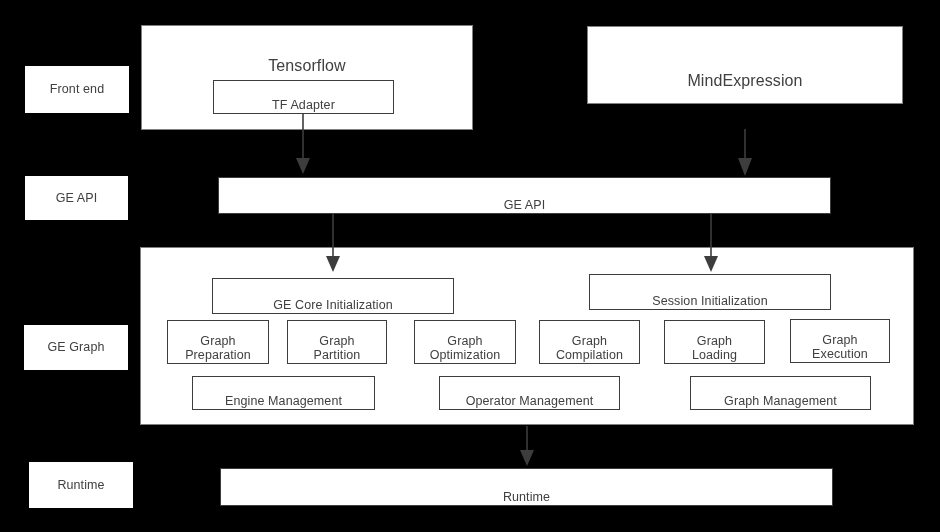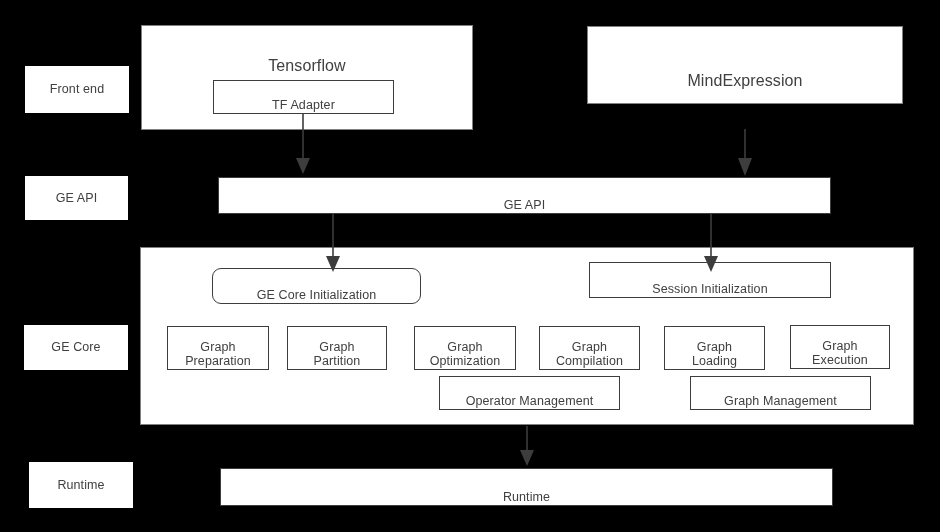--- a/index.html
+++ b/index.html
@@ -48,21 +48,20 @@
   .panel-title {
     position: absolute;
     left: 0;
     right: 0;
     text-align: center;
     color: #404040;
     font-size: 16px;
   }
   .twoline {
     white-space: pre-line;
-    margin-top: 6px;
   }
   
   .conn {
     position: absolute;
     overflow: visible;
   }
   .conn line {
     stroke: #3d3d3d;
     stroke-width: 1.6;
   }
@@ -77,21 +76,21 @@
 
   <div class="box chip" style="left:25px; top:42px; width:104px; height:47px;margin-top:24px;">
     <span>Front end</span>
   </div>
 
   <div class="box chip" style="left:25px; top:176px; width:103px; height:44px;">
     <span>GE API</span>
   </div>
 
   <div class="box chip" style="left:24px; top:325px; width:104px; height:45px;">
-    <span>GE Core</span>
+    <span>GE Graph</span>
   </div>
 
   <div class="box chip" style="left:29px; top:462px; width:104px; height:46px;">
     <span>Runtime</span>
   </div>
 
   <div class="box panel" style="left:141px; top:25px; width:332px; height:105px;">
     <div class="panel-title" style="top:31px;">Tensorflow</div>
   </div>
   <div class="box node" style="left:213px; top:80px; width:181px; height:34px;">
@@ -101,24 +100,24 @@
   <div class="box panel" style="left:587px; top:26px; width:316px; height:78px;">
     <div class="panel-title" style="top:45px;">MindExpression</div>
   </div>
 
   <div class="box node" style="left:218px; top:177px; width:613px; height:37px;">
     <span>GE API</span>
   </div>
 
   <div class="box panel" style="left:140px; top:247px; width:774px; height:178px;"></div>
 
-  <div class="box node" style="left:212px; top:268px; width:209px; height:36px;border-radius:9px;">
+  <div class="box node" style="left:212px; top:278px; width:242px; height:36px;">
     <span>GE Core Initialization</span>
   </div>
-  <div class="box node" style="left:589px; top:262px; width:242px; height:36px;">
+  <div class="box node" style="left:589px; top:274px; width:242px; height:36px;">
     <span>Session Initialization</span>
   </div>
 
   <div class="box node twoline" style="left:167px; top:320px; width:102px; height:44px;">
     <span>Graph
 Preparation</span>
   </div>
   <div class="box node twoline" style="left:287px; top:320px; width:100px; height:44px;">
     <span>Graph
 Partition</span>
@@ -133,20 +132,23 @@
   </div>
   <div class="box node twoline" style="left:664px; top:320px; width:101px; height:44px;">
     <span>Graph
 Loading</span>
   </div>
   <div class="box node twoline" style="left:790px; top:319px; width:100px; height:44px;">
     <span>Graph
 Execution</span>
   </div>
 
+  <div class="box node" style="left:192px; top:376px; width:183px; height:34px;">
+    <span>Engine Management</span>
+  </div>
   <div class="box node" style="left:690px; top:376px; width:181px; height:34px;">
     <span>Graph Management</span>
   </div>
   <div class="box node" style="left:439px; top:376px; width:181px; height:34px;">
     <span>Operator Management</span>
   </div>
 
   <div class="box node" style="left:220px; top:468px; width:613px; height:38px;">
     <span>Runtime</span>
   </div>

